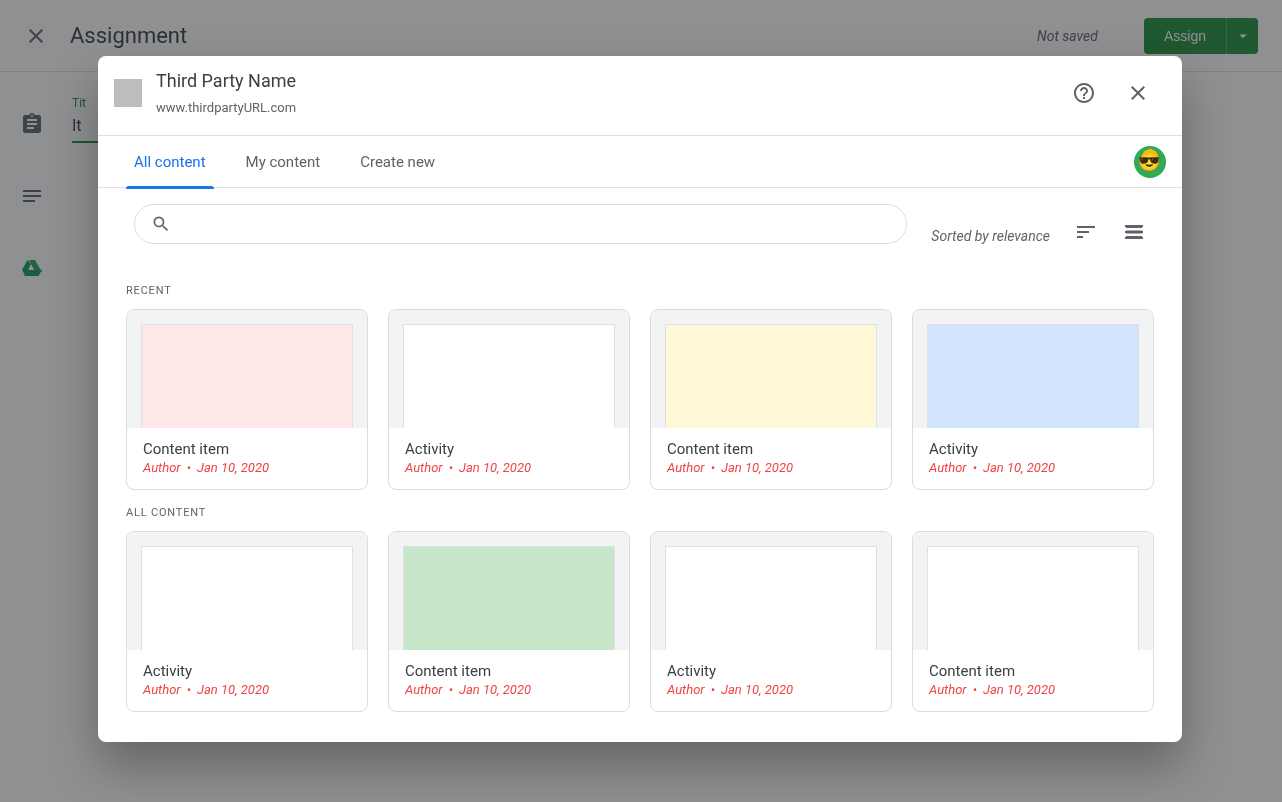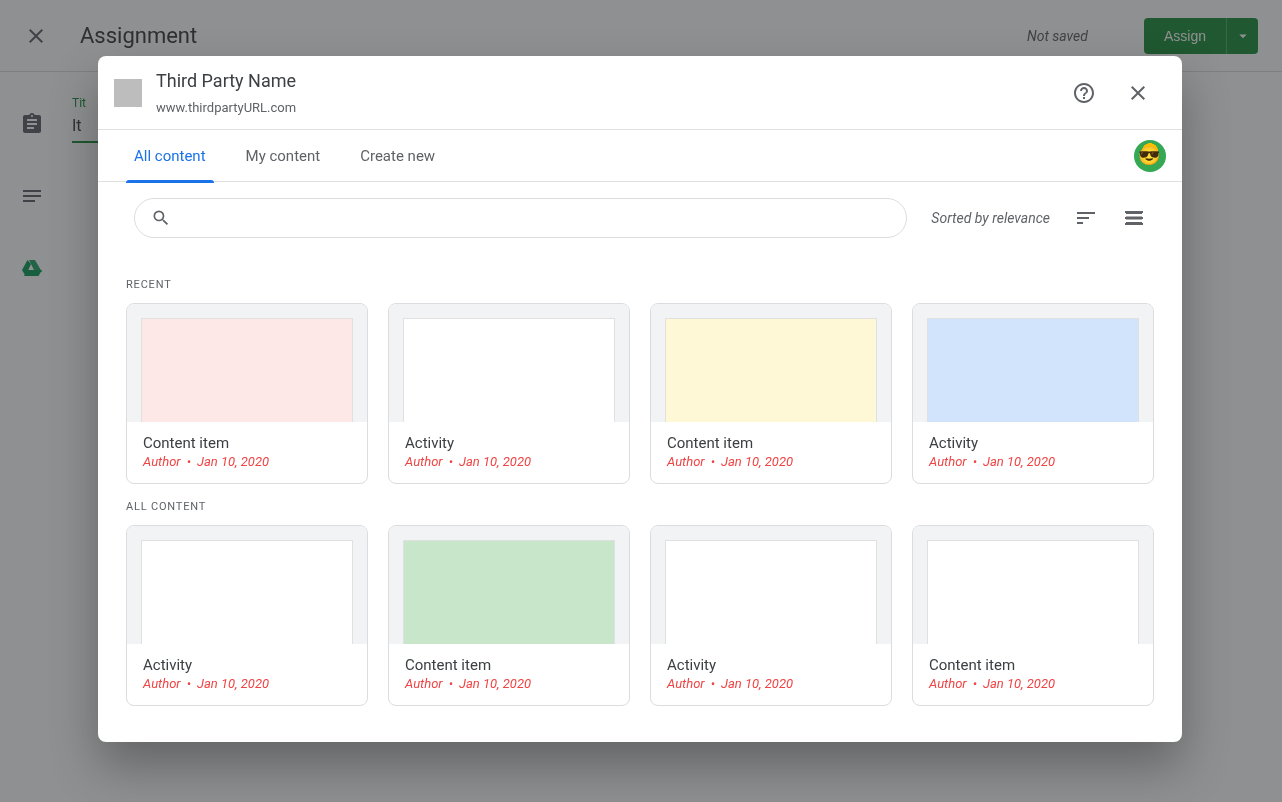--- a/index.html
+++ b/index.html
@@ -16,21 +16,21 @@
     inset: 0;
     background: #fff;
   }
   
   .app-header {
     height: 72px;
     display: flex;
     align-items: center;
     padding: 0 24px;
     border-bottom: 1px solid #dadce0;
-    gap: 32px;
+    gap: 22px;
   }
   .close-x {
     width: 24px; height: 24px;
     color: #5f6368;
     cursor: pointer;
     display:flex;align-items:center;justify-content:center;
   }
   .app-title { font-size: 22px; color: #3c4043; font-weight:400;}
   .spacer { flex: 1; }
   .not-saved { font-style: italic; color: #5f6368; font-size: 14px; margin-right: 24px;}
@@ -82,21 +82,21 @@
     left:98px; top:56px;
     width:1084px; height:686px;
     background:#fff;
     border-radius:8px;
     box-shadow:0 24px 48px rgba(0,0,0,0.3);
     display:flex; flex-direction:column;
     overflow:hidden;
   }
   .modal-header {
     display:flex; align-items:center;
-    padding:14px 24px 14px 16px;
+    padding:14px 24px 20px 16px;
     gap:14px;
     border-bottom:1px solid #e0e0e0;
   }
   .logo-sq {
     width:28px;height:28px;background:#bdbdbd;
   }
   .tp-name { font-size:18px; color:#3c4043;}
   .tp-url { font-size:13px; color:#5f6368; margin-top:9px;}
   .modal-header .spacer {flex:1;}
   .hdr-icon {
@@ -128,21 +128,21 @@
     background: radial-gradient(circle at 50% 35%, #fbbc04 0 30%, transparent 31%),
                 linear-gradient(#34a853,#34a853);
     position:relative;
   }
   .avatar::before{
     content:"😎"; position:absolute; inset:0; display:flex;align-items:center;justify-content:center;
     font-size:18px;
   }
   
   .search-row {
-    display:flex; align-items:center;
+    display:flex; align-items:flex-end;
     padding:16px 36px 4px;
     gap:24px;
   }
   .search-pill {
     flex:1; height:40px;
     border:1px solid #dadce0; border-radius:24px;
     display:flex; align-items:center;
     padding:0 16px; gap:12px;
     color:#5f6368;
   }

